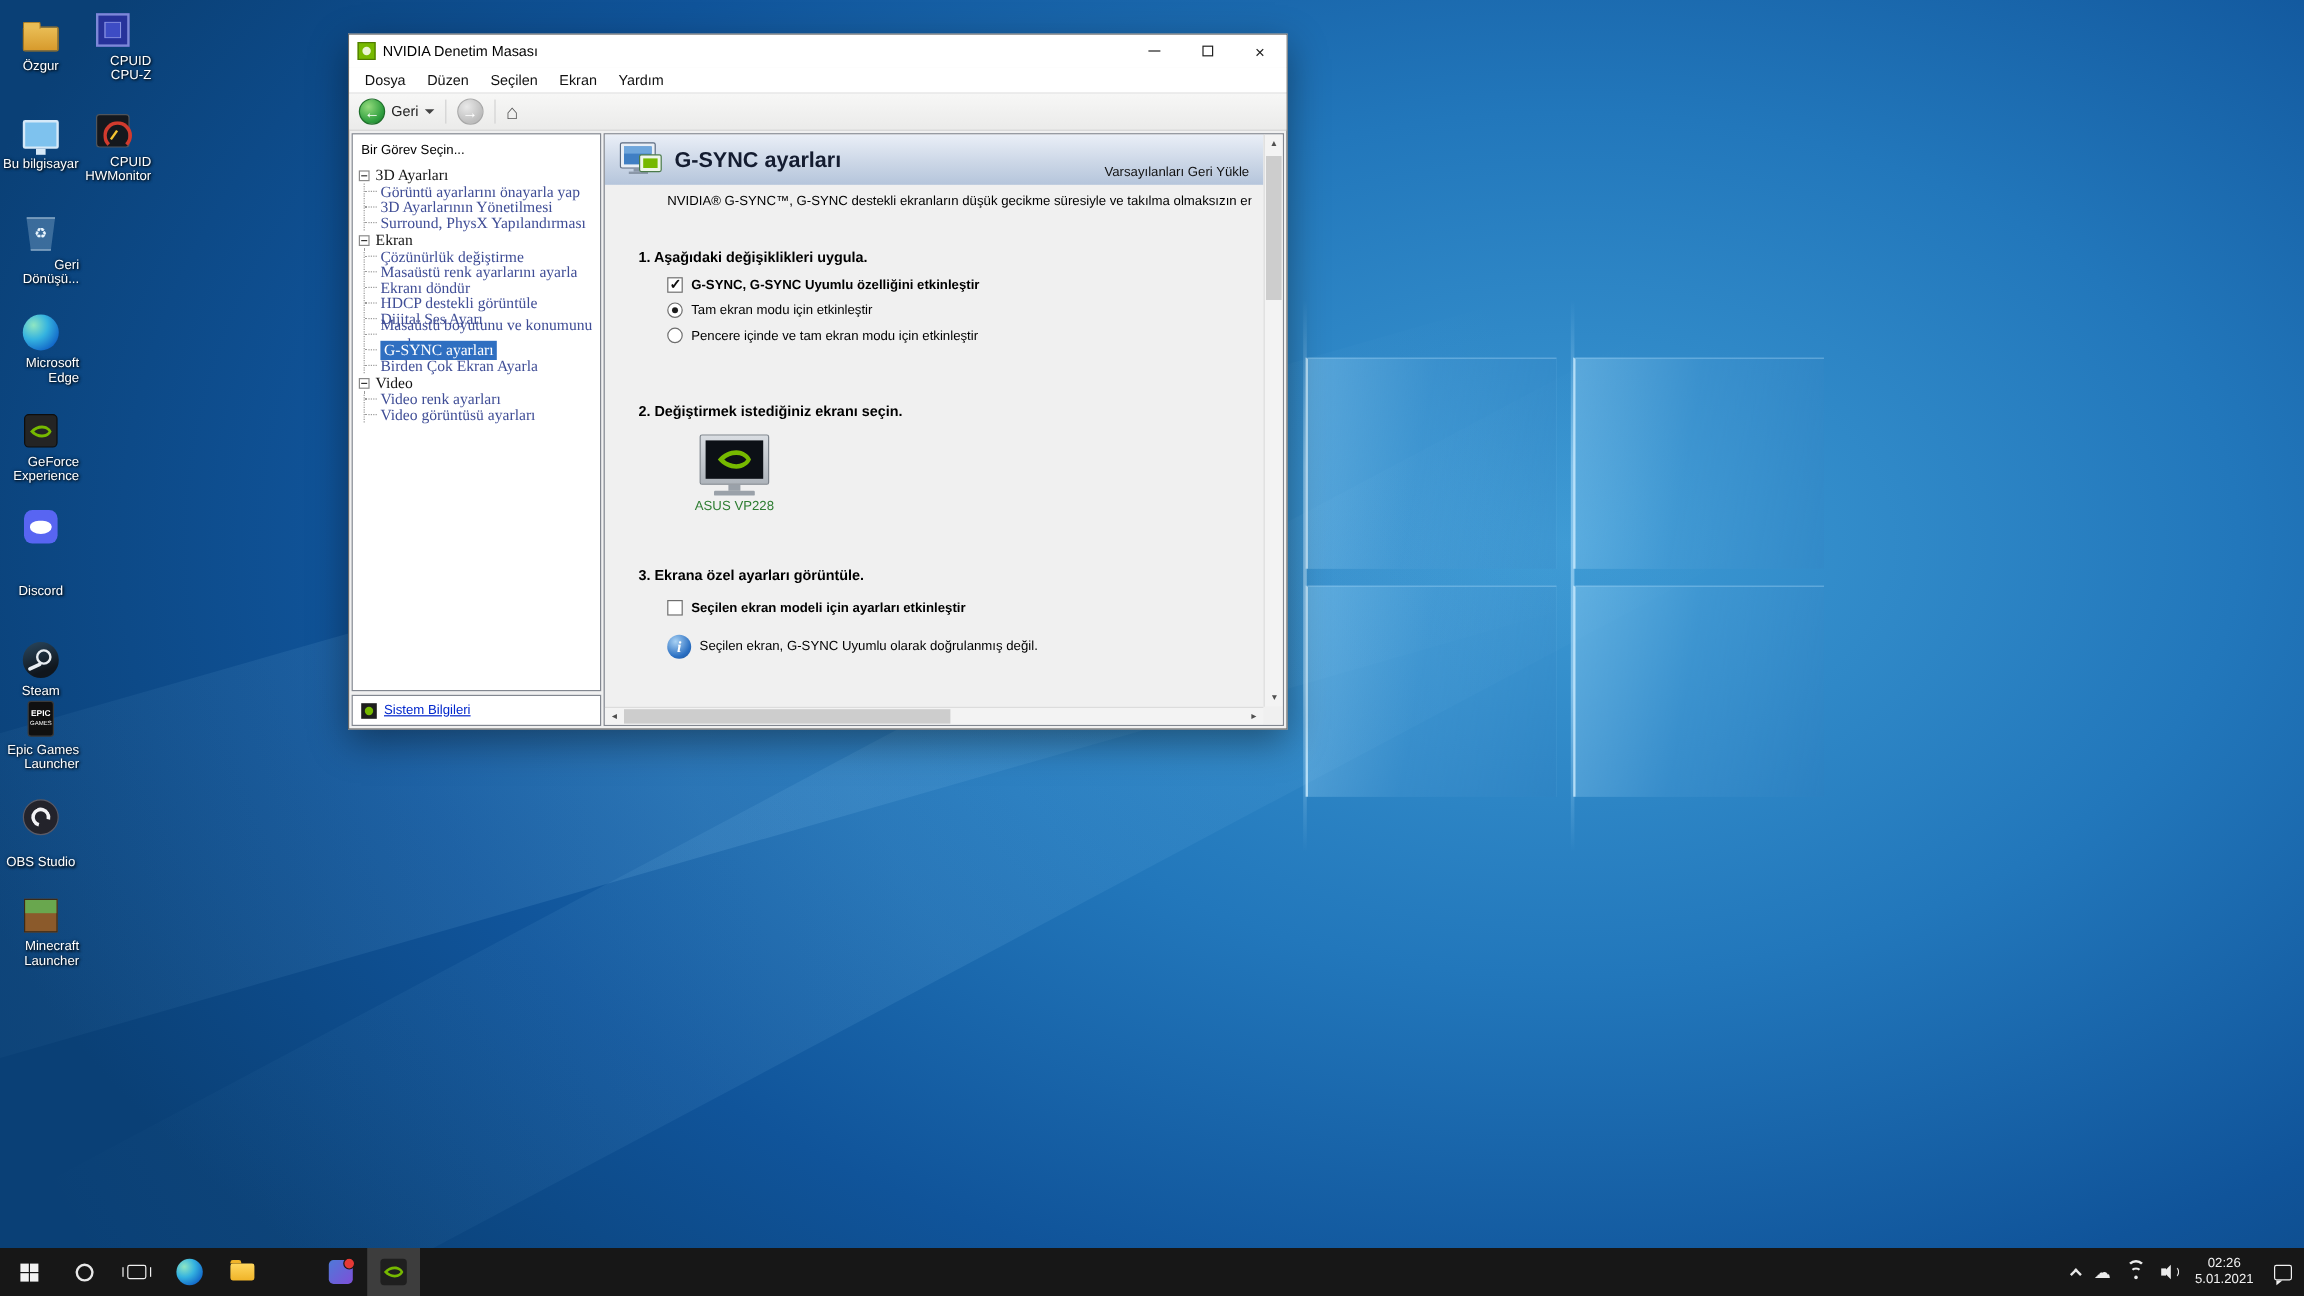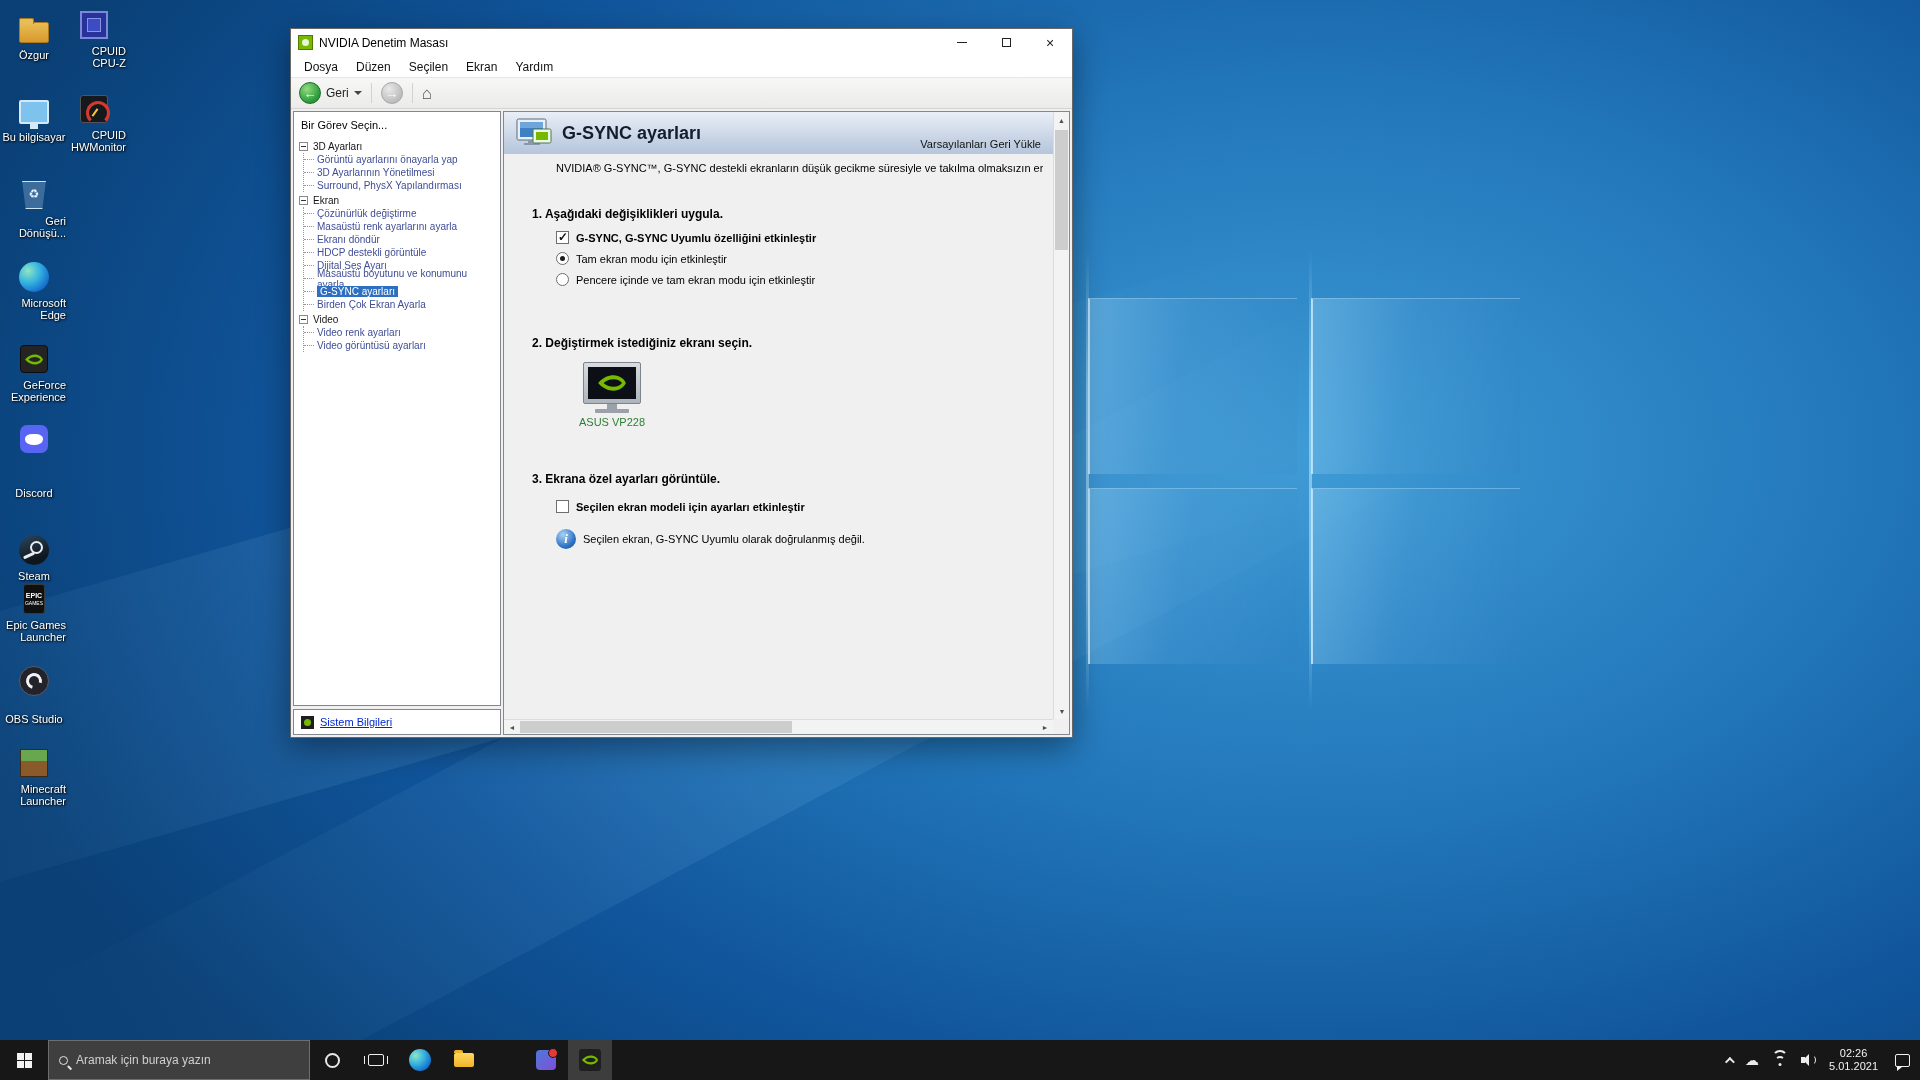--- a/index.html
+++ b/index.html
@@ -70,21 +70,21 @@
   .epic-icon::before { content:"EPIC"; color:#fff; font-size:7px; font-weight:bold; line-height:8px; }
   .epic-icon::after { content:"GAMES"; color:#fff; font-size:5px; line-height:6px; }
 
   .obs-icon { width:30px; height:30px; border-radius:50%; background:#23232b; border:1px solid #5a5a66; position:relative; }
   .obs-icon::after { content:""; position:absolute; inset:6px; border:3px solid #f2f2f5; border-bottom-color:transparent; border-radius:50%; transform:rotate(-30deg); }
 
   .mc-icon { width:28px; height:28px; border:1px solid #3b2a18; position:relative; background:#8b5a2b; }
   .mc-icon::before { content:""; position:absolute; left:0; right:0; top:0; height:11px; background:#69a74e; }
 
   
-  .app-window { position:absolute; left:290px; top:28px; width:783px; height:710px;
+  .app-window { position:absolute; left:290px; top:28px; width:783px; height:580px;
                 background:#f0f0f0; border:1px solid #686868; box-shadow:0 10px 30px rgba(0,0,0,0.40);
                 display:flex; flex-direction:column; }
   .titlebar { height:27px; background:#fff; display:flex; align-items:center; padding-left:7px; flex:none; }
   .nv-badge { width:15px; height:15px; background:#76b900; border:1px solid #4e7a00; display:flex; align-items:center; justify-content:center; }
   .nv-badge::after { content:""; width:7px; height:7px; border-radius:50%; background:#eaf5d4; }
   .title-text { font-size:12px; color:#000; margin-left:6px; }
   .win-controls { margin-left:auto; display:flex; height:100%; }
   .wc-btn { width:44px; height:100%; display:flex; align-items:center; justify-content:center; font-size:13px; color:#222; }
   .glyph-min { width:10px; height:1px; background:#222; }
   .glyph-max { width:9px; height:9px; border:1px solid #222; }
@@ -103,21 +103,21 @@
   .dd-chevron { width:0; height:0; border-left:4px solid transparent; border-right:4px solid transparent; border-top:4px solid #444; }
   .tb-sep { width:1px; height:20px; background:#d2d2d2; margin:0 4px; }
   .home-glyph { font-size:17px; color:#555; line-height:1; }
 
   .app-body { flex:1; display:flex; padding:2px; gap:2px; min-height:0;justify-content:flex-end; }
 
   
   .sidebar { width:208px; flex:none; display:flex; flex-direction:column; gap:3px; min-height:0; }
   .sidebar-main { flex:1; border:1px solid #828790; background:#fff; padding:6px 5px; overflow:hidden; }
   .task-header { font-size:11px; color:#000; margin:1px 1px 8px 2px; }
-  .tree { font-size:10px; }
+  .tree { font-size:13px;font-family:Liberation Serif, serif; }
   .cat-row { display:flex; align-items:center; gap:5px; height:14px; color:#141414; margin-top:1px; }
   .expander { width:9px; height:9px; border:1px solid #8a8a8a; background:#fff; position:relative; flex:none; }
   .expander::after { content:""; position:absolute; left:1px; right:1px; top:3px; height:1px; background:#333; }
   .children { margin-left:4px; border-left:1px dotted #9a9a9a; }
   .child-row { display:flex; align-items:center; height:13px; color:#3f4d96; position:relative; padding-left:13px; }
   .child-row::before { content:""; position:absolute; left:0; top:6px; width:10px; border-top:1px dotted #9a9a9a; }
   .child-row .sel { background:#2f6fc1; color:#fff; padding:0 3px; }
   .sidebar-footer { height:26px; border:1px solid #828790; background:#fff; display:flex; align-items:center; gap:6px; padding:0 7px; flex:none; }
   .sysinfo-glyph { width:13px; height:13px; background:#1e1e1e; display:flex; align-items:center; justify-content:center; flex:none; }
   .sysinfo-glyph::after { content:""; width:7px; height:7px; background:#76b900; border-radius:50%; }
@@ -486,24 +486,20 @@
 
 <div class="taskbar">
   <div class="tb-btn">
     <div class="winlogo">
         <span></span>
         <span></span>
         <span></span>
         <span></span>
       </div>
   </div>
-  <div class="search-box">
-    <span class="mag"></span>
-    <input type="text" placeholder="Aramak için buraya yazın" style="">
-  </div>
   <div class="tb-slot">
       <span class="cortana-ring"></span>
     </div>
   <div class="tb-slot">
       <span class="tview"></span>
     </div>
   <div class="tb-slot">
       <span class="edge-ball sm"></span>
     </div>
   <div class="tb-slot">

